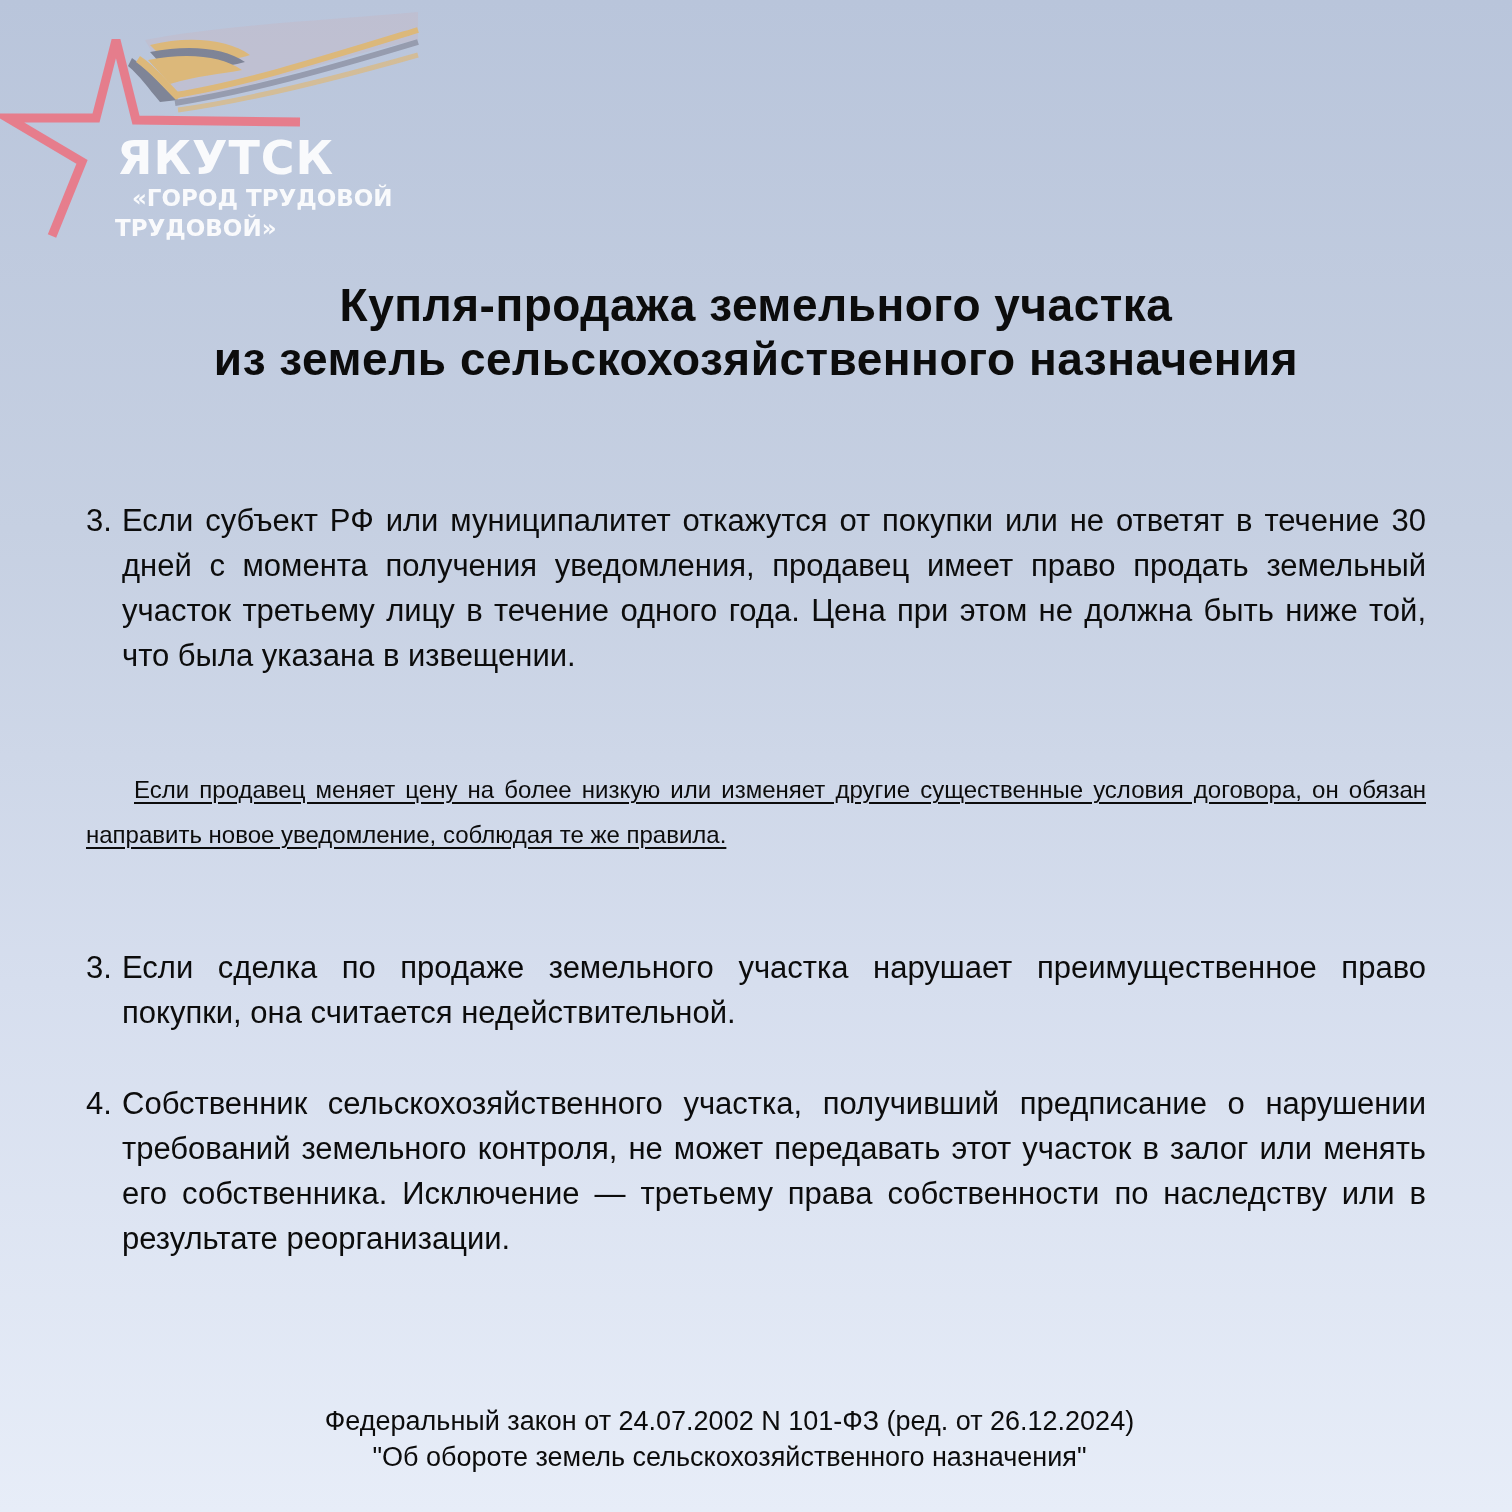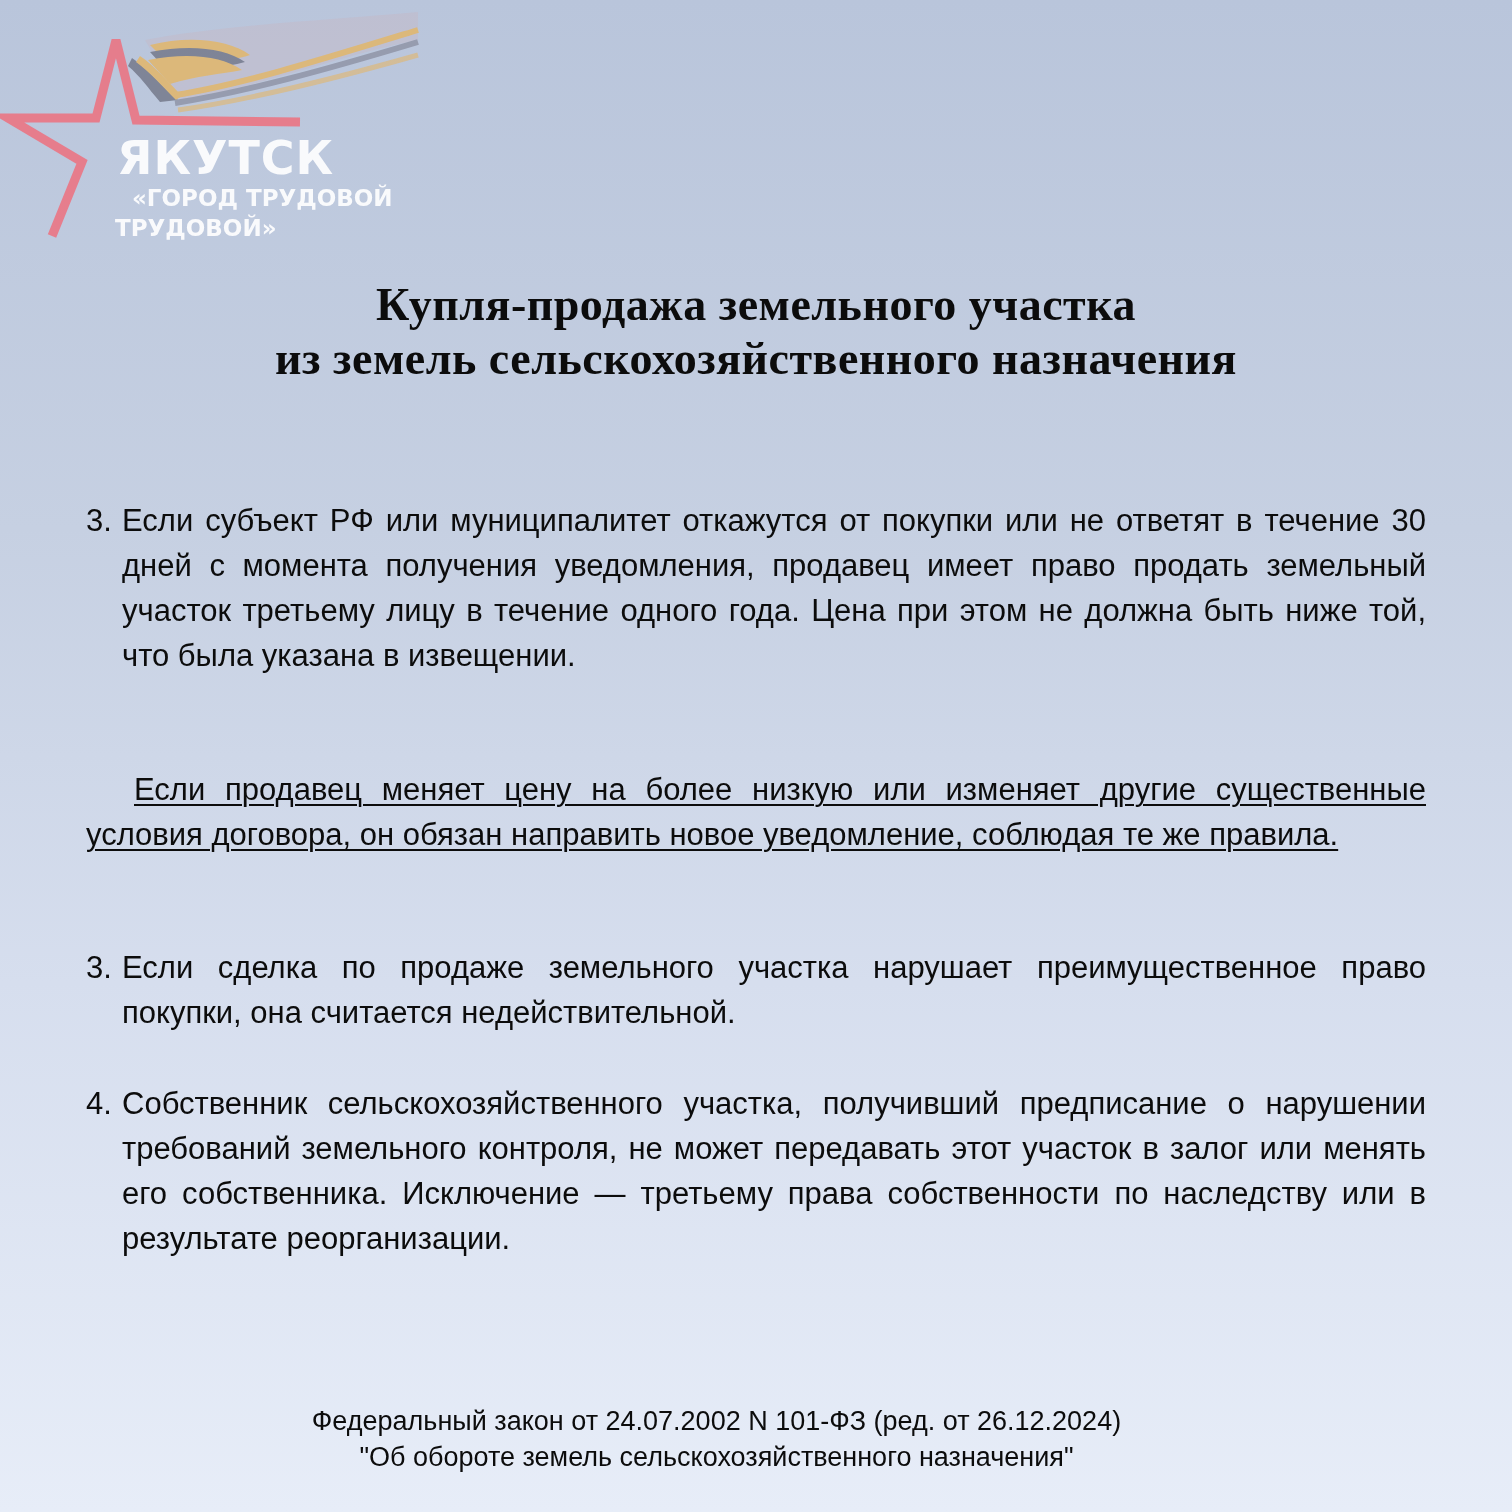--- a/index.html
+++ b/index.html
@@ -10,32 +10,32 @@
       color: #0c0c0c;
     }
     .logo { position: absolute; left: 0; top: 0; width: 430px; height: 260px; padding-left: 6px; }
     .logo svg { position: absolute; left: 0; top: 0; }
     .logo-text { position: absolute; left: 100px; top: 135px; color: #ffffff; opacity: 0.92; font-family: "DejaVu Sans", sans-serif; font-weight: bold; line-height: 1; }
     .logo-city { position: absolute; left: 17px; top: 0; font-size: 46px; letter-spacing: 1px; white-space: nowrap; }
     .logo-sub1 { position: absolute; left: 0; top: 52px; font-size: 23px; white-space: nowrap; margin-left: 32px; }
     .logo-sub2 { position: absolute; left: 15px; top: 82px; font-size: 23px; white-space: nowrap; }
 
     .title { position: absolute; left: 0; top: 278px; width: 1512px; text-align: center; font-weight: bold; font-size: 46px; line-height: 54px; letter-spacing: 0.5px; }
-    .title div { white-space: nowrap; font-family: Liberation Serif, serif; }
+    .title div { white-space: nowrap; }
 
     .item { position: absolute; left: 86px; width: 1340px; font-size: 31px; line-height: 45px; }
     .item .num { position: absolute; left: 0; top: 0; width: 50px; }
     .item .body { margin-left: 36px; text-align: justify; text-align-last: left; }
     .item1 { top: 498px; }
     .item3 { top: 945px; }
     .item4 { top: 1081px; }
 
-    .note { position: absolute; left: 86px; top: 767px; width: 1340px; font-size: 31px; line-height: 45px; text-align: justify; text-indent: 48px; text-decoration: underline; text-decoration-thickness: 2px; text-underline-offset: 4px; }
+    .note { position: absolute; left: 86px; top: 767px; width: 1340px; font-size: 24px; line-height: 45px; text-align: justify; text-indent: 48px; text-decoration: underline; text-decoration-thickness: 2px; text-underline-offset: 4px; }
 
-    .footer { position: absolute; left: 3px; top: 1403px; width: 1427px; text-align: center; font-size: 27px; line-height: 36px; }
+    .footer { position: absolute; left: 16px; top: 1403px; width: 1427px; text-align: center; font-size: 27px; line-height: 36px; }
     .footer div { white-space: nowrap; }
   </style>
 </head>
 <body>
 
 <div class="logo">
   <svg width="430" height="260" viewBox="0 0 430 260">
 
     <g opacity="0.75">
       <path d="M145 40 C 220 25, 330 20, 418 12 L 418 40 C 340 55, 250 90, 180 100 Z" fill="#c7b3bf" opacity="0.45"></path>

